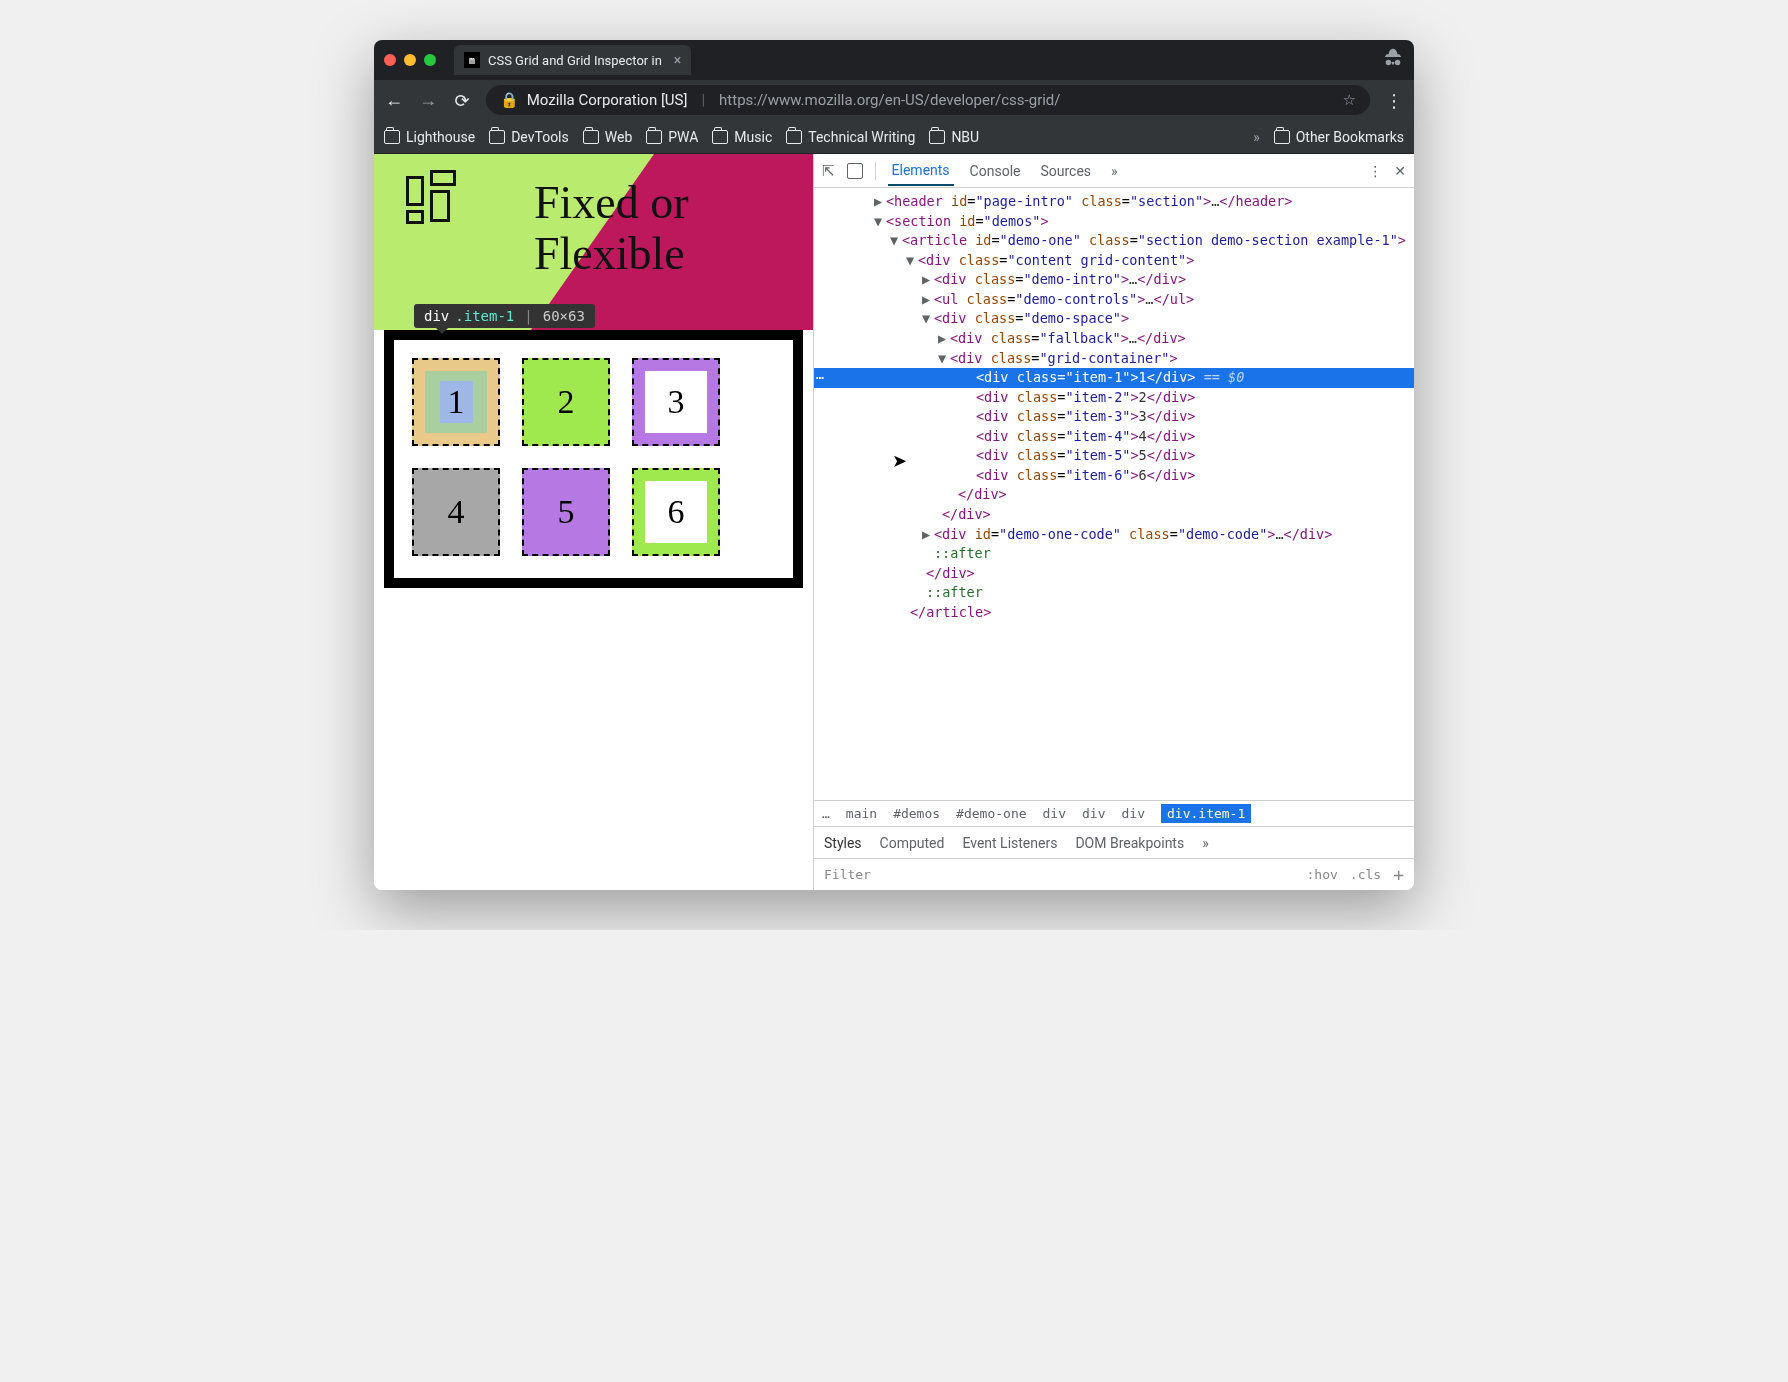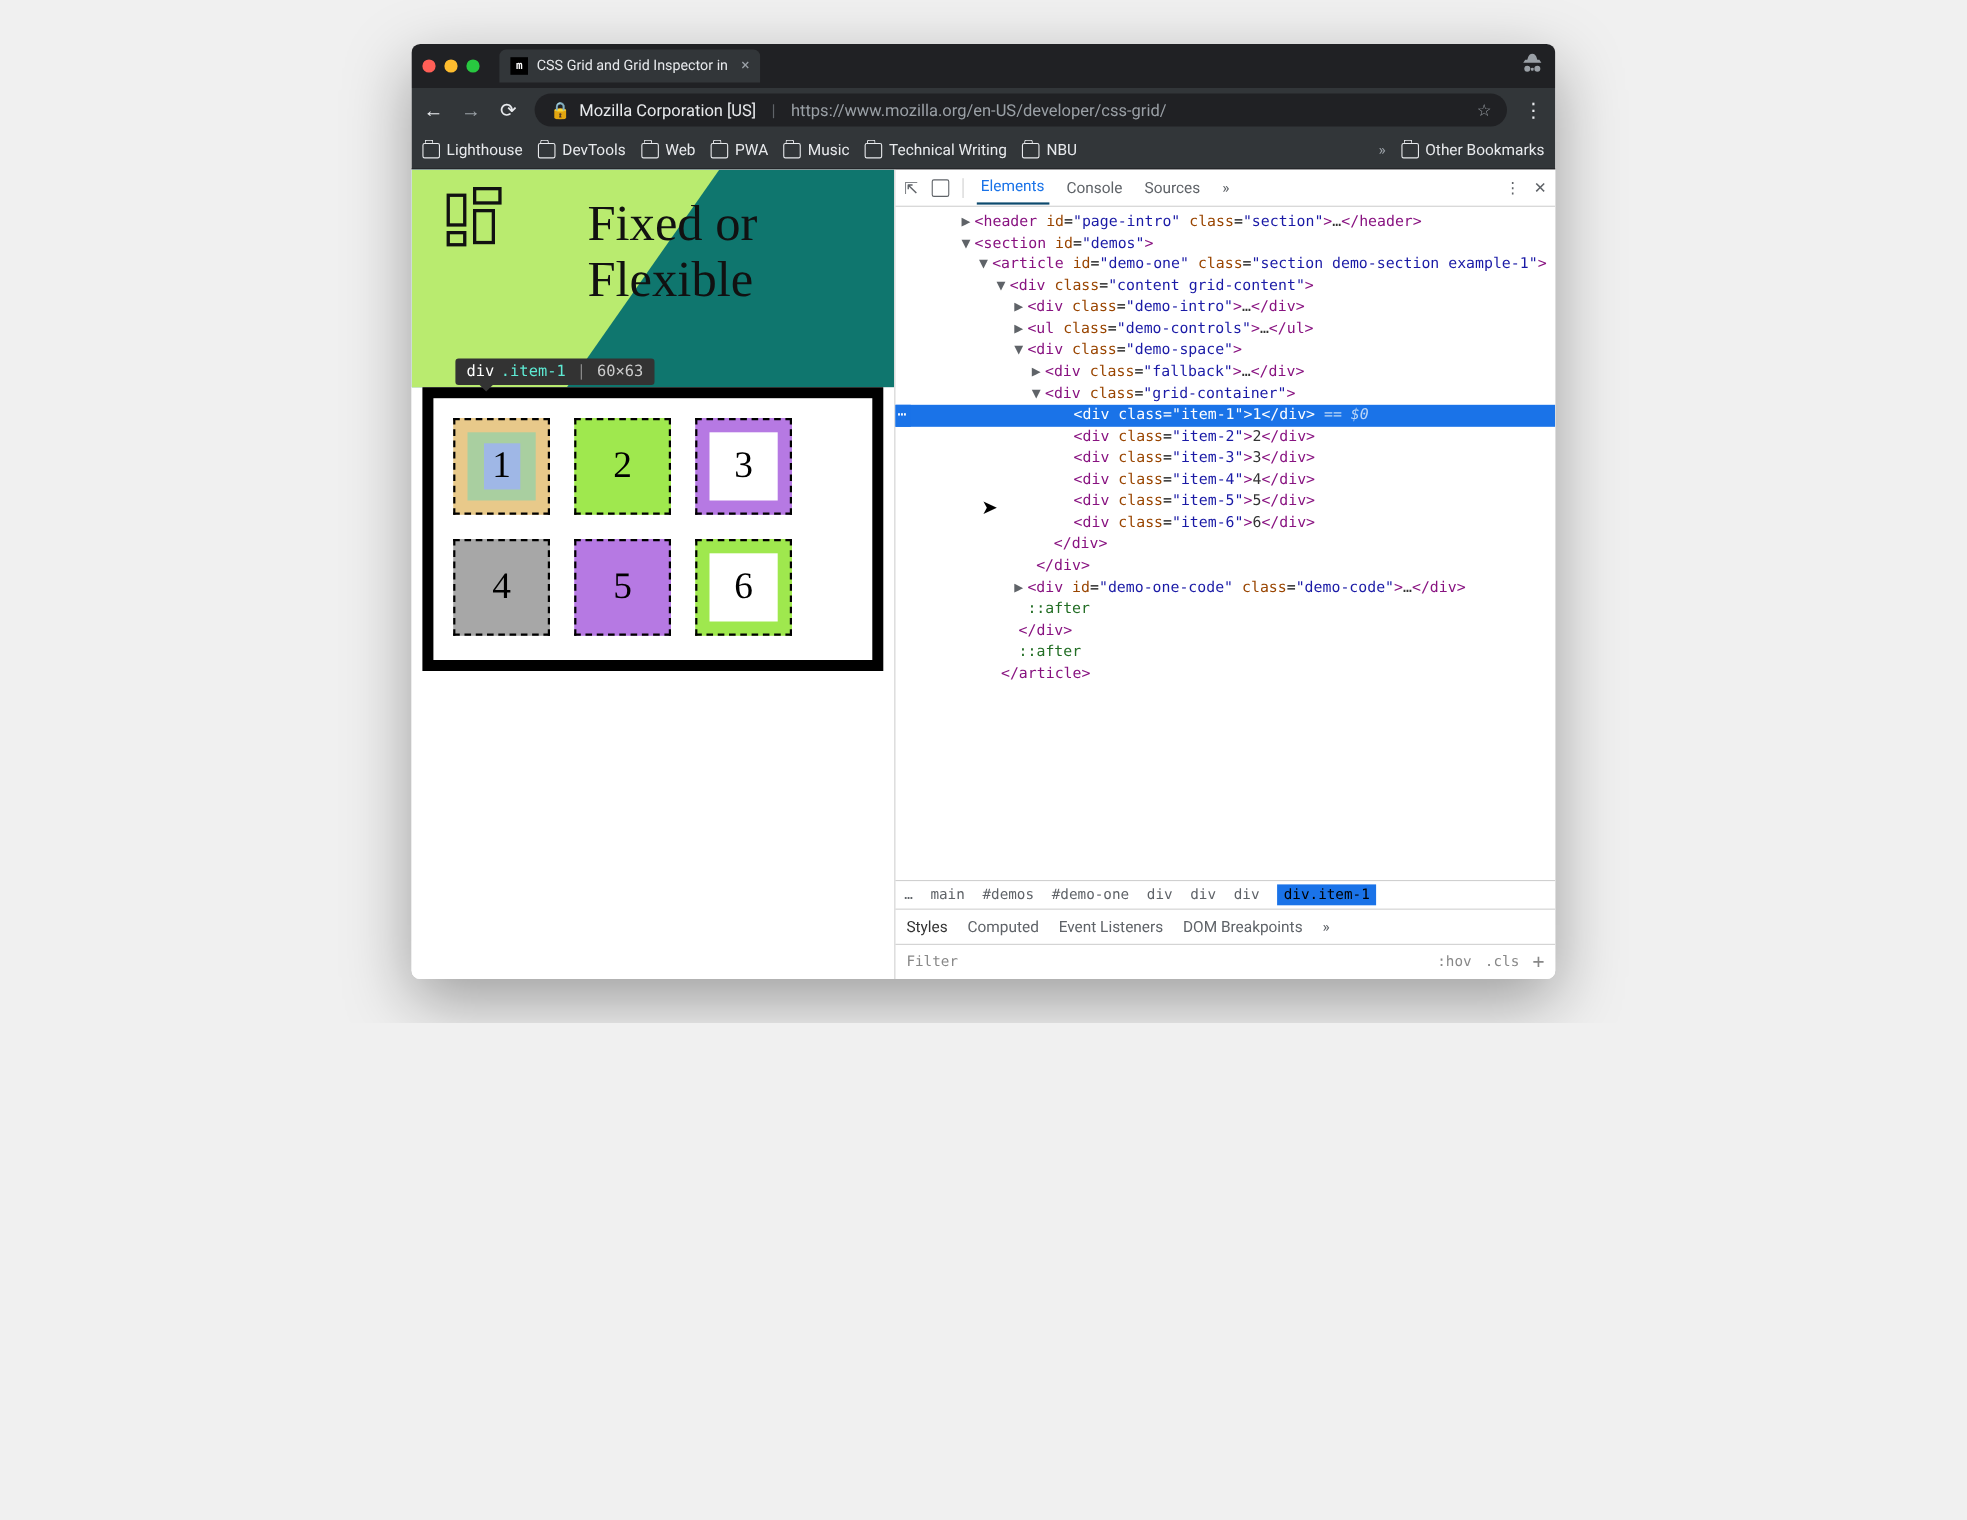--- a/index.html
+++ b/index.html
@@ -116,22 +116,22 @@
     flex: 1;
     border-left: 1px solid #d0d0d0;
     display: flex;
     flex-direction: column;
     background: #fff;
   }
 
   
   .page-hero {
     position: relative;
-    height: 198px;
-    background: #0f766e;
+    height: 176px;
+    background: #be185d;
     overflow: hidden;
     text-decoration: underline;
   }
   .hero-green {
     position:absolute;
     left:0; top:0;
     width: 280px; height: 260px;
     background: #b9eb6f;
     clip-path: polygon(0 0, 100% 0, 35% 100%, 0 100%);
   }
@@ -257,21 +257,21 @@
 
   .breadcrumbs {
     border-top:1px solid #d0d0d0;
     height:26px;
     display:flex; align-items:center;
     font-family: Menlo, monospace;
     font-size: 13px;
     color:#5f6368;
     padding:0 8px; gap:16px;
   }
-  .breadcrumbs .bc.active { background:#1a73e8; color:#000000; padding:2px 6px; }
+  .breadcrumbs .bc.active { background:#1a73e8; color:#fef9c3; padding:2px 6px; }
 
   .styles-tabs {
     border-top:1px solid #d0d0d0;
     height:32px; display:flex; align-items:center;
     font-size:14px; color:#5f6368; gap:18px; padding:0 10px;
   }
   .styles-tabs .st.active { color:#333; }
 
   .filter-row {
     border-top:1px solid #d0d0d0;

